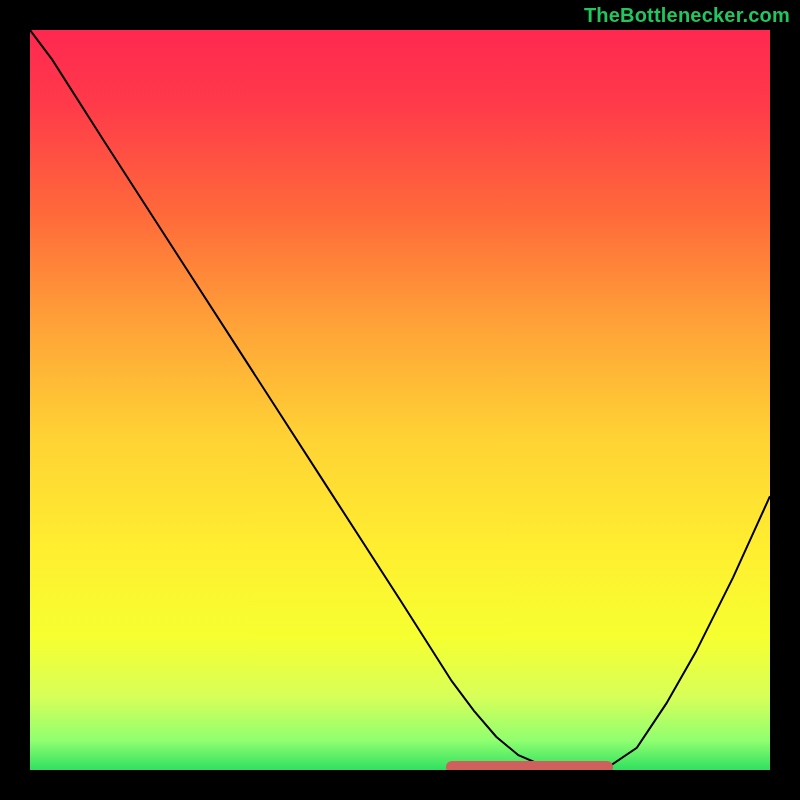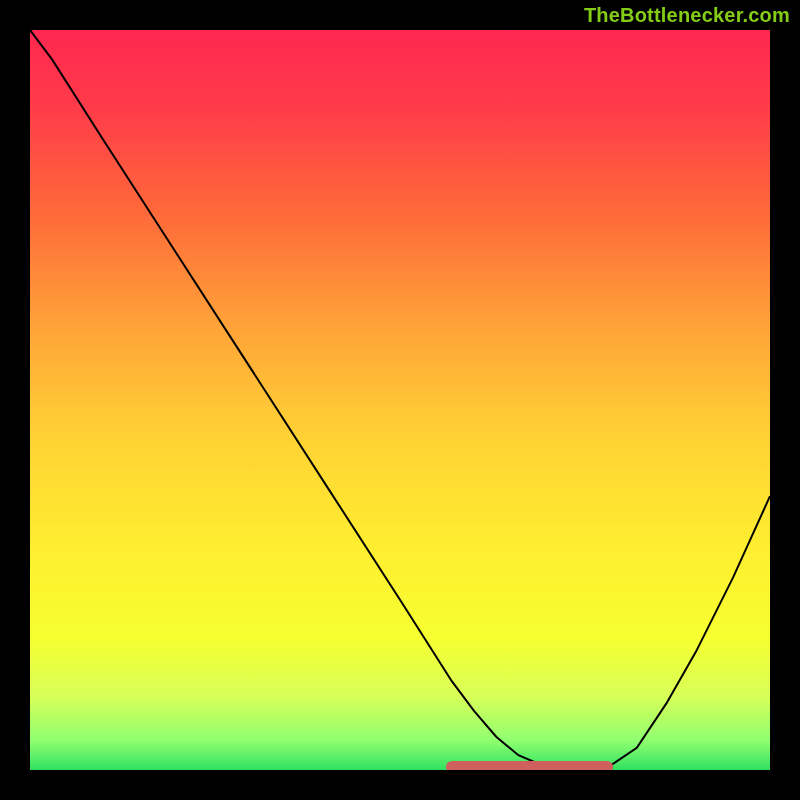--- a/index.html
+++ b/index.html
@@ -8,21 +8,21 @@
     width: 800px;
     height: 800px;
     background: #000;
     font-family: Arial, Helvetica, sans-serif;
     overflow: hidden;
   }
   .watermark {
     position: absolute;
     top: 4px;
     right: 10px;
-    color: #84cc16;
+    color: #22c55e;
     font-size: 20px;
     font-weight: bold;
     letter-spacing: 0.2px;
     z-index: 10;
   }
   .plot-area {
     position: absolute;
     left: 30px;
     top: 30px;
     width: 740px;

